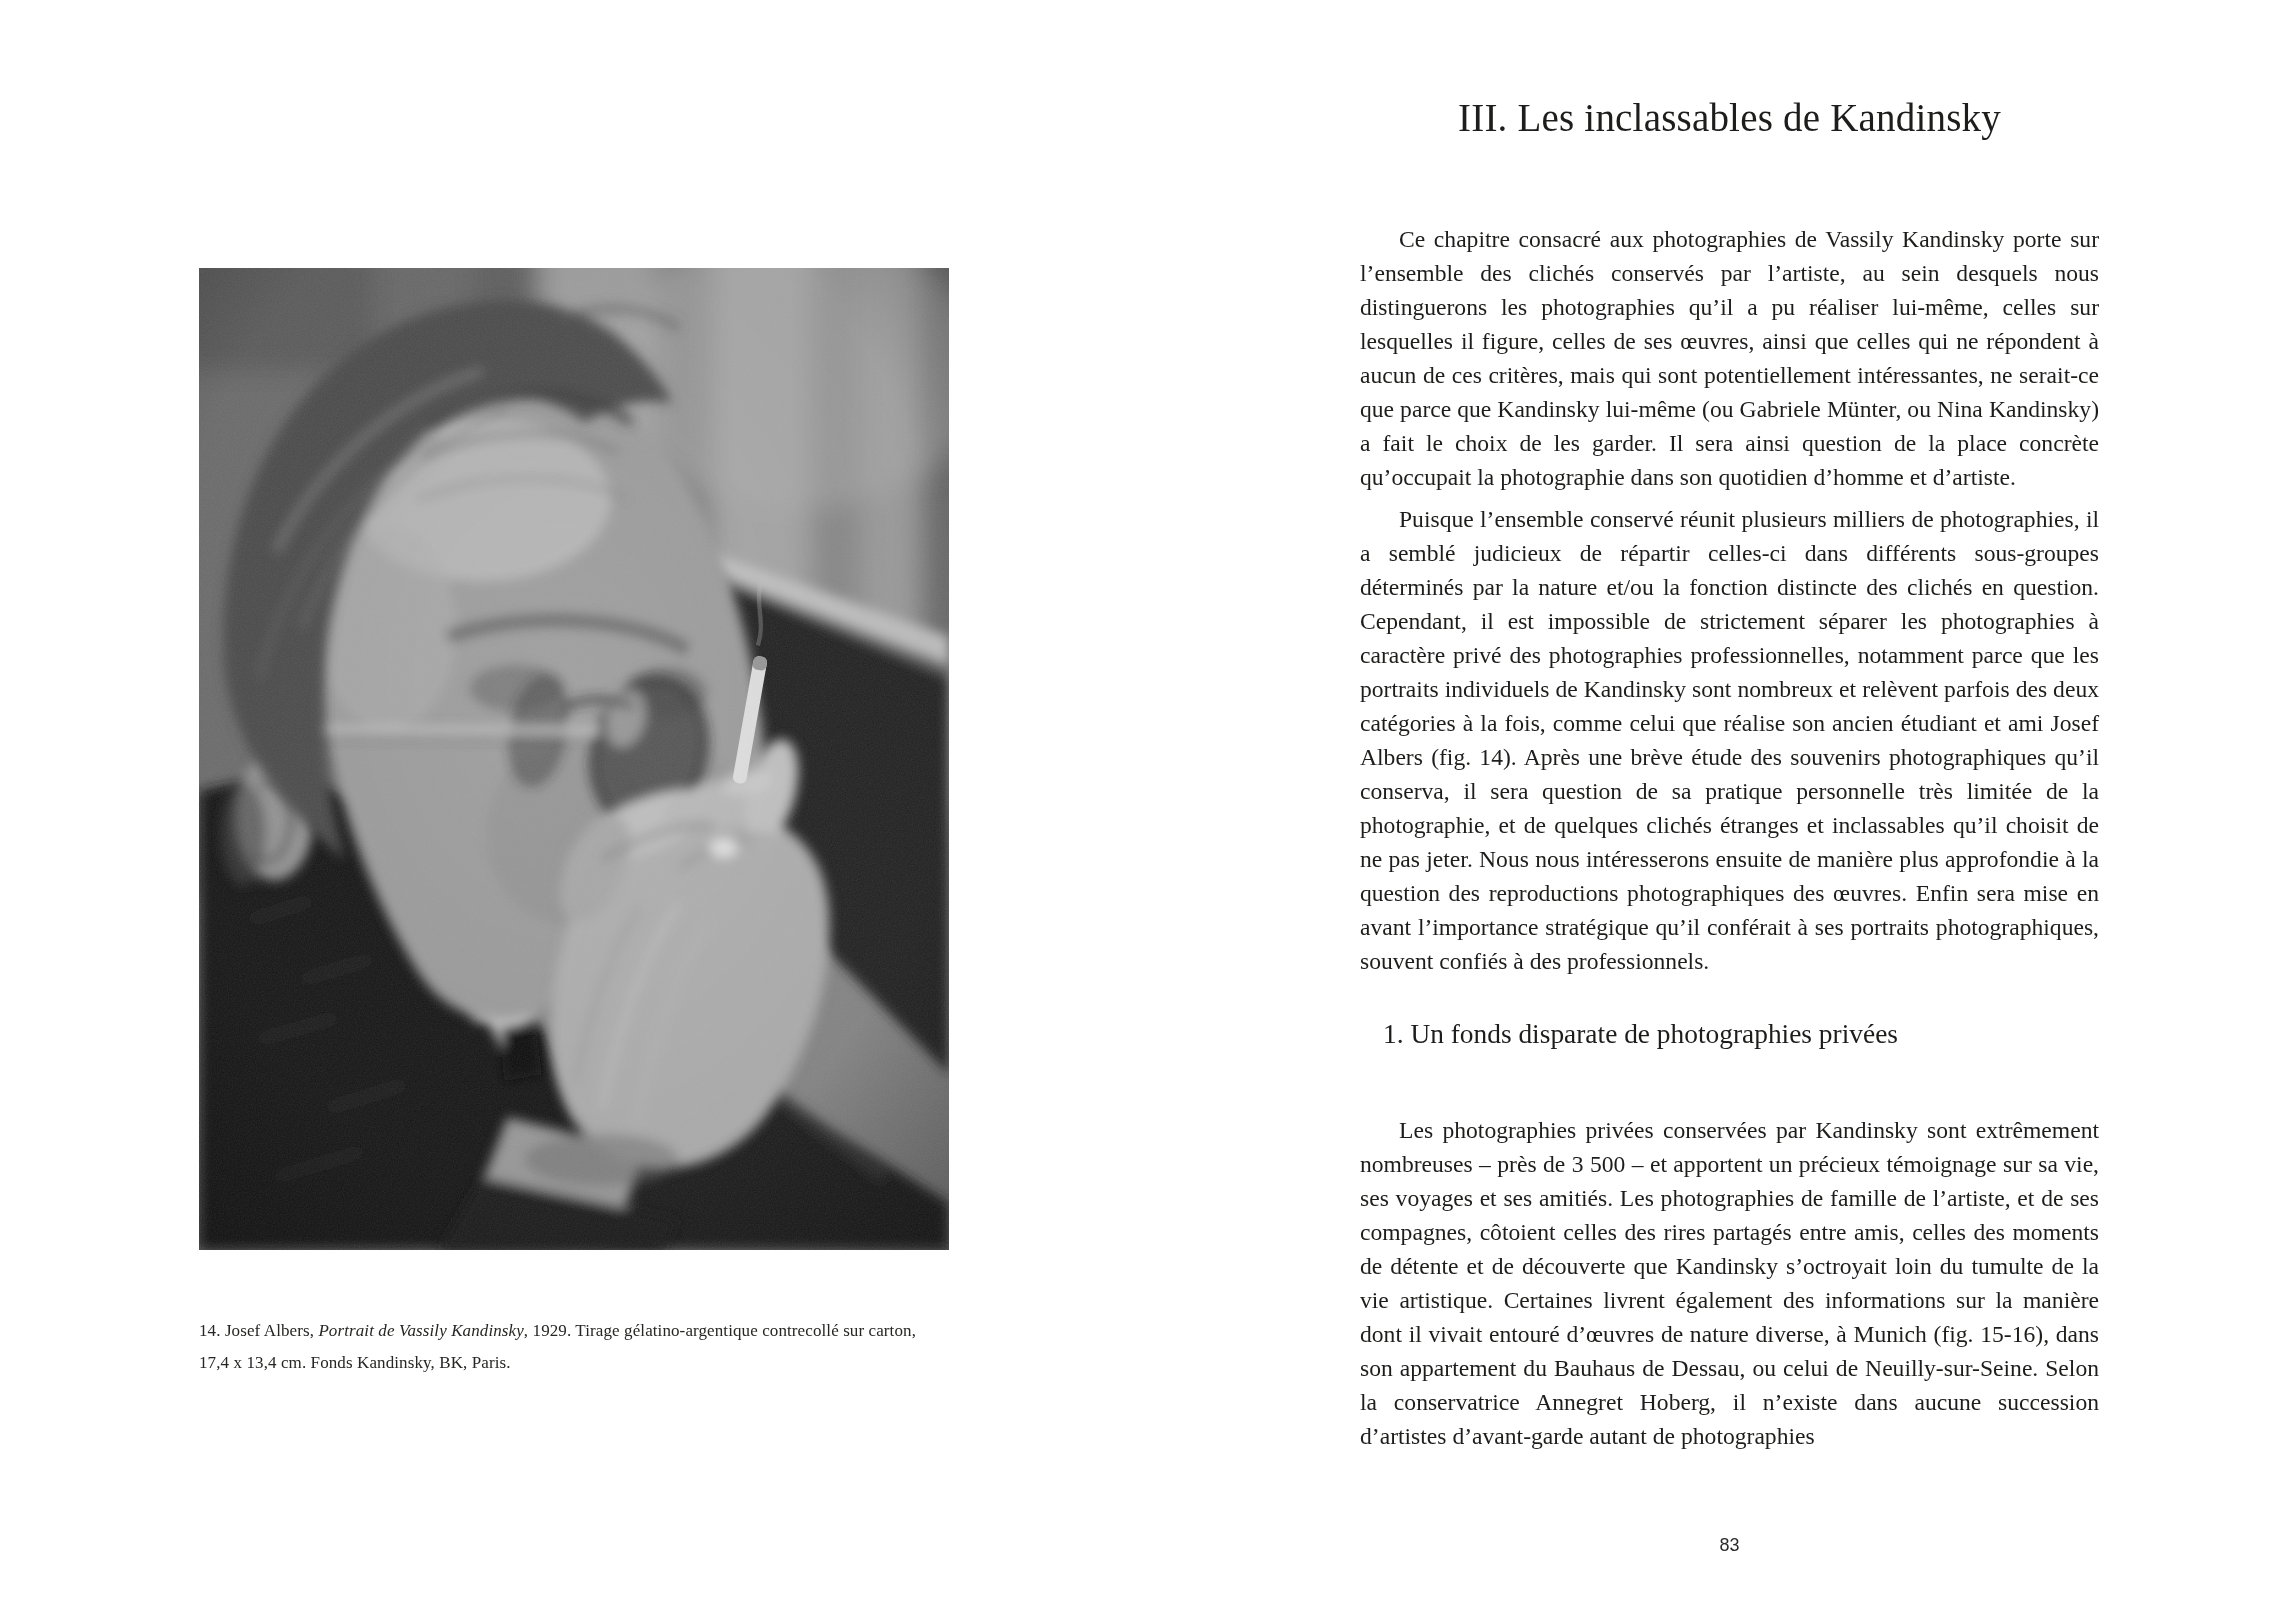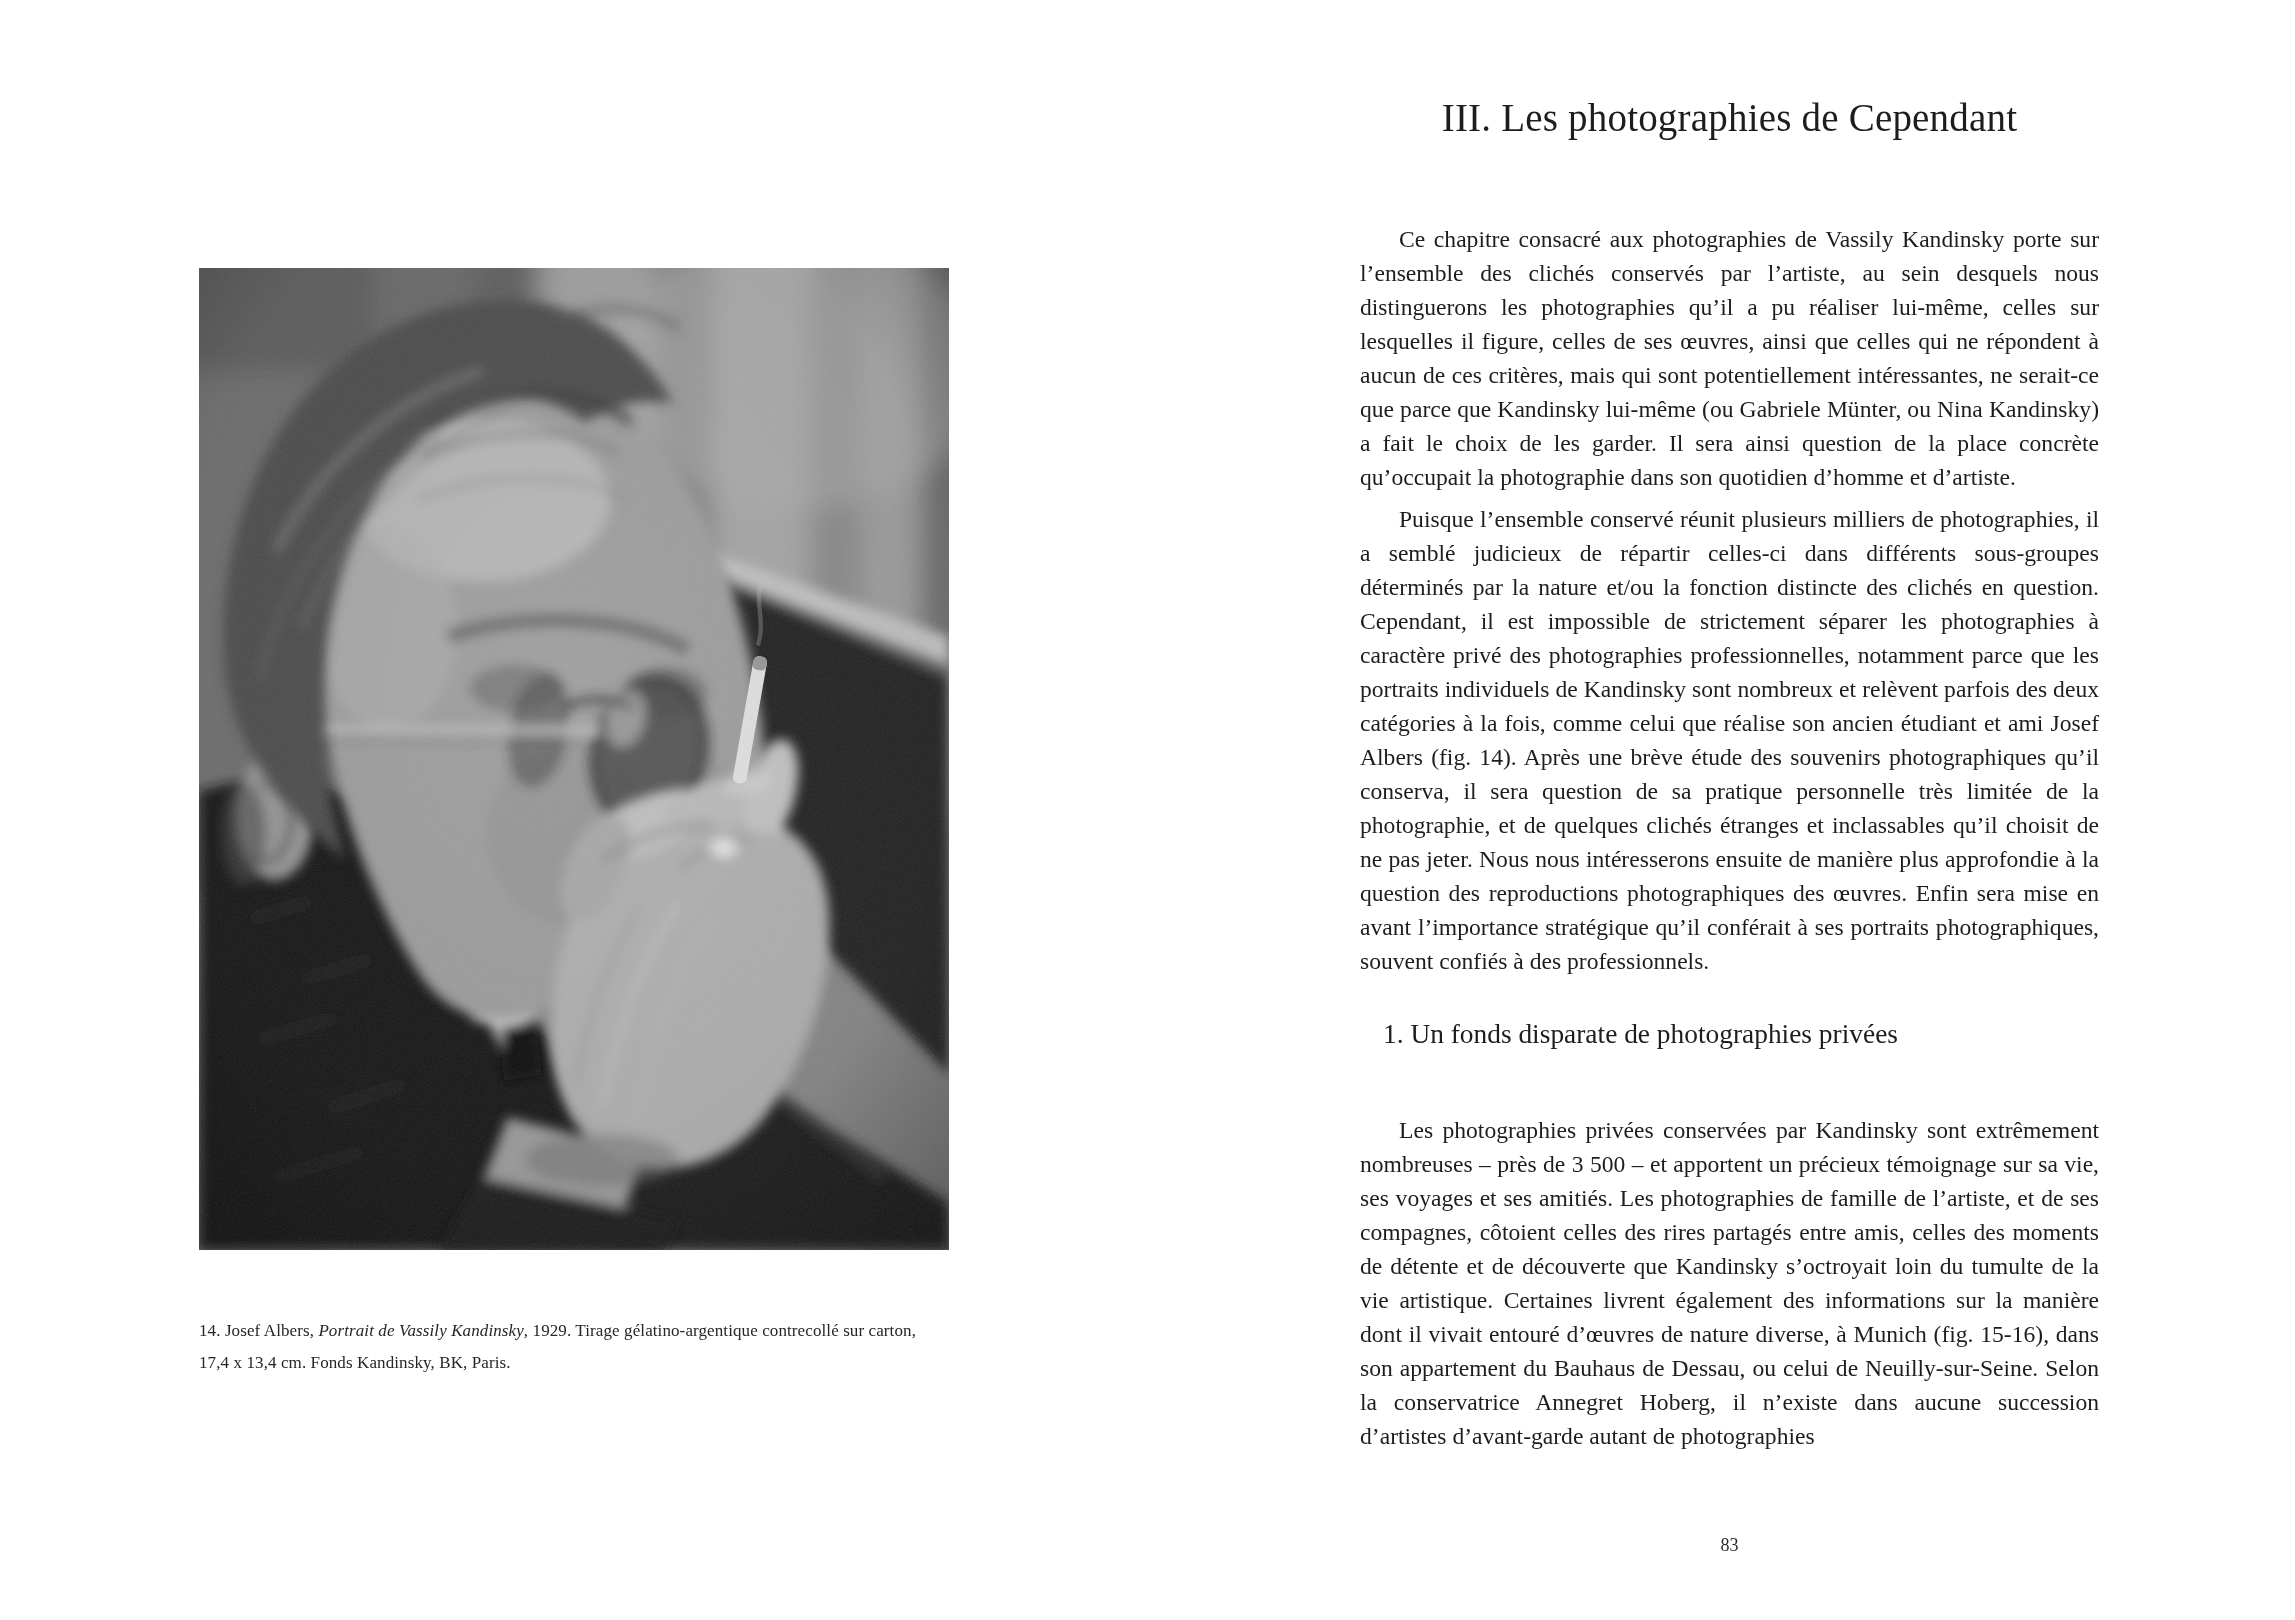--- a/index.html
+++ b/index.html
@@ -64,21 +64,21 @@
     font-weight: 400;
     margin: 38px 0 61px 0;
     padding-left: 31px;
     text-align: left;
   }
   .page-number {
     position: absolute;
     left: 1352px; top: 1535px;
     width: 755px;
     text-align: center;
-    font-family: Liberation Serif, serif;
+    font-family: Liberation Sans, sans-serif;
     font-size: 18px;
     color: #2b2b2b;
   }
 </style>
 </head>
 <body>
 
 <section>
 
   <figure class="figure-wrap">
@@ -210,21 +210,21 @@
   <figcaption class="figcaption">
     <div class="cap-line"><span>14. Josef Albers, </span><i>Portrait de Vassily Kandinsky</i><span>, 1929. Tirage gélatino-argentique contrecollé sur carton,</span></div>
     <div class="cap-line">17,4 x 13,4 cm. Fonds Kandinsky, BK, Paris.</div>
   </figcaption>
 
 </section>
 
 <section>
 
   <div class="text-col">
-    <h1 class="chapter-title">III. Les photographies de Cependant</h1>
+    <h1 class="chapter-title">III. Les inclassables de Kandinsky</h1>
     <p class="body-par">Ce chapitre consacré aux photographies de Vassily Kandinsky porte sur l’ensemble des clichés conservés par l’artiste, au sein desquels nous distinguerons les photographies qu’il a pu réaliser lui-même, celles sur lesquelles il figure, celles de ses œuvres, ainsi que celles qui ne répondent à aucun de ces critères, mais qui sont potentiellement intéressantes, ne serait-ce que parce que Kandinsky lui-même (ou Gabriele Münter, ou Nina Kandinsky) a fait le choix de les garder. Il sera ainsi question de la place concrète qu’occupait la photographie dans son quotidien d’homme et d’artiste.</p>
     <p class="body-par">Puisque l’ensemble conservé réunit plusieurs milliers de photographies, il a semblé judicieux de répartir celles-ci dans différents sous-groupes déterminés par la nature et/ou la fonction distincte des clichés en question. Cependant, il est impossible de strictement séparer les photographies à caractère privé des photographies professionnelles, notamment parce que les portraits individuels de Kandinsky sont nombreux et relèvent parfois des deux catégories à la fois, comme celui que réalise son ancien étudiant et ami Josef Albers (fig. 14). Après une brève étude des souvenirs photographiques qu’il conserva, il sera question de sa pratique personnelle très limitée de la photographie, et de quelques clichés étranges et inclassables qu’il choisit de ne pas jeter. Nous nous intéresserons ensuite de manière plus approfondie à la question des reproductions photographiques des œuvres. Enfin sera mise en avant l’importance stratégique qu’il conférait à ses portraits photographiques, souvent confiés à des professionnels.</p>
     <h2 class="section-heading">1. Un fonds disparate de photographies privées</h2>
     <p class="body-par">Les photographies privées conservées par Kandinsky sont extrêmement nombreuses – près de 3 500 – et apportent un précieux témoignage sur sa vie, ses voyages et ses amitiés. Les photographies de famille de l’artiste, et de ses compagnes, côtoient celles des rires partagés entre amis, celles des moments de détente et de découverte que Kandinsky s’octroyait loin du tumulte de la vie artistique. Certaines livrent également des informations sur la manière dont il vivait entouré d’œuvres de nature diverse, à Munich (fig. 15-16), dans son appartement du Bauhaus de Dessau, ou celui de Neuilly-sur-Seine. Selon la conservatrice Annegret Hoberg, il n’existe dans aucune succession d’artistes d’avant-garde autant de photographies</p>
   </div>
 
   <div class="page-number">83</div>
 
 </section>
 

